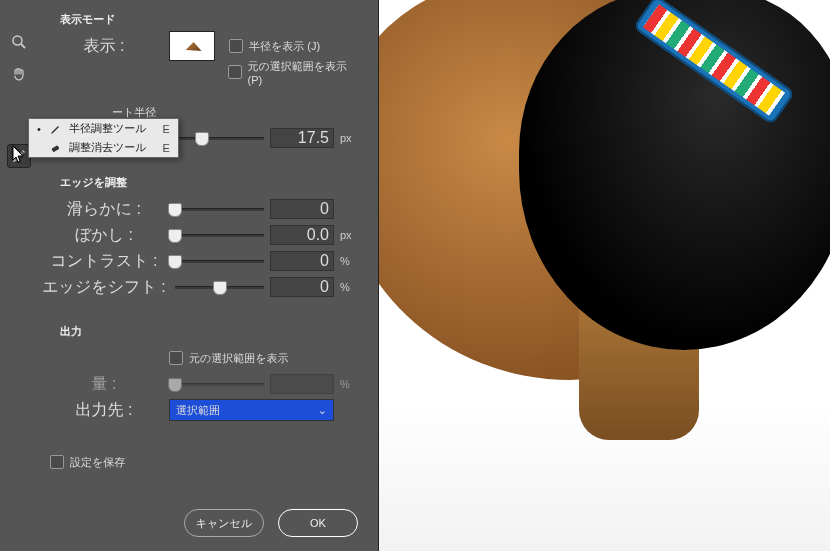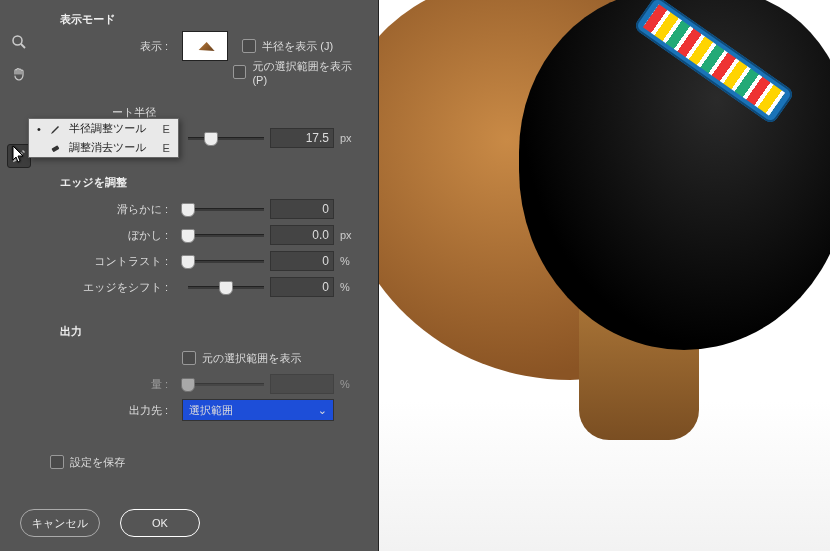--- a/index.html
+++ b/index.html
@@ -6,37 +6,37 @@
   .app{display:flex;width:830px;height:551px}
   .panel{width:378px;background:#555;display:flex;flex-direction:column;position:relative;border-right:1px solid #222}
   .canvas{flex:1;background:#fff;position:relative;overflow:hidden}
   .title{height:22px;line-height:22px;text-align:center;background:#777;color:#222;font-size:11px;border-bottom:1px solid #333}
   .toolcol{position:absolute;left:6px;top:30px;width:26px;display:flex;flex-direction:column;gap:8px;align-items:center}
   .toolbtn{width:22px;height:22px;display:flex;align-items:center;justify-content:center;border:1px solid transparent;border-radius:3px}
   .toolbtn.active{background:#3d3d3d;border-color:#222}
   .body{margin-left:40px;padding:8px 14px 0 0;flex:1;overflow:hidden}
   .section-title{font-weight:bold;margin:4px 0 8px 20px;color:#eee}
   .row{display:flex;align-items:center;margin:4px 0;height:22px}
-  .lbl{width:128px;text-align:right;padding-right:14px;color:#ddd;font-size:11px}
+  .lbl{width:128px;text-align:center;padding-right:1px;color:#ddd;font-size:16px}
   .chk{width:12px;height:12px;border:1px solid #999;background:#4a4a4a;border-radius:2px;margin-right:6px}
   .thumb{width:44px;height:28px;background:#fff;border:1px solid #222;display:inline-block;position:relative}
   .thumb::after{content:"";position:absolute;inset:4px 6px;background:linear-gradient(135deg,#b87a3a 30%,#764a22 70%);clip-path:polygon(30% 70%,55% 30%,80% 75%);}
   .slider{flex:1;height:14px;position:relative;margin:0 6px}
   .track{position:absolute;left:0;right:0;top:6px;height:2px;background:#3a3a3a;border-top:1px solid #222}
   .knob{position:absolute;top:1px;width:12px;height:12px;background:#eee;border-radius:2px 2px 6px 6px;transform:translateX(-50%);border:1px solid #888}
-  .valbox{width:54px;height:18px;background:#444;border:1px solid #333;color:#ddd;text-align:right;padding:0 4px;font-size:12px;line-height:18px}
+  .valbox{width:54px;height:18px;background:#444;border:1px solid #333;color:#ddd;text-align:right;padding:0 4px;font-size:16px;line-height:18px}
   .unit{width:24px;margin-left:6px;color:#ccc}
   .flyout{position:absolute;left:28px;top:118px;background:#e9e9e9;color:#222;border:1px solid #666;font-size:11px;box-shadow:2px 2px 6px rgba(0,0,0,.4);z-index:5}
   .flyrow{display:flex;align-items:center;gap:6px;padding:2px 8px;white-space:nowrap}
   .flyrow .dot{width:6px}
   .flyrow .ico{width:14px;height:14px;display:flex;align-items:center;justify-content:center}
   .flyrow .sc{margin-left:10px;color:#444}
   .frag{margin-left:8px;color:#ddd}
   .select{flex:1;max-width:200px;height:20px;background:#1d4ed8;border:1px solid #333;display:flex;align-items:center;justify-content:space-between;padding:0 6px;color:#ddd}
-  .buttons{display:flex;gap:20px;justify-content:flex-start;padding:14px 20px}
+  .buttons{display:flex;gap:14px;justify-content:flex-end;padding:14px 20px}
   .btn{min-width:78px;height:26px;border:1px solid #aaa;border-radius:14px;background:transparent;color:#eee;display:flex;align-items:center;justify-content:center}
   .btn.primary{border-color:#fff}
   .cursor{position:absolute;left:12px;top:145px;z-index:6}
   .cursor svg{filter:drop-shadow(0 0 1px #000)}
   .disabled{opacity:.55}
   
   .dog1{position:absolute;left:-40px;top:-20px;width:420px;height:400px;background:radial-gradient(ellipse at 40% 40%,#c98a46,#8a5424 70%);border-radius:40% 50% 45% 55%}
   .dog2{position:absolute;left:140px;top:-10px;width:330px;height:360px;background:radial-gradient(ellipse at 60% 30%,#2a2a2a,#000 70%);border-radius:45% 40% 50% 50%}
   .dog2-leg{position:absolute;left:200px;top:280px;width:120px;height:160px;background:linear-gradient(#b07a3a,#7a4e22);border-radius:30px}
   .collar{position:absolute;left:250px;top:40px;width:170px;height:40px;background:#1a73b8;border-radius:8px;transform:rotate(35deg);box-shadow:inset 0 0 0 2px #0d4a7a}

